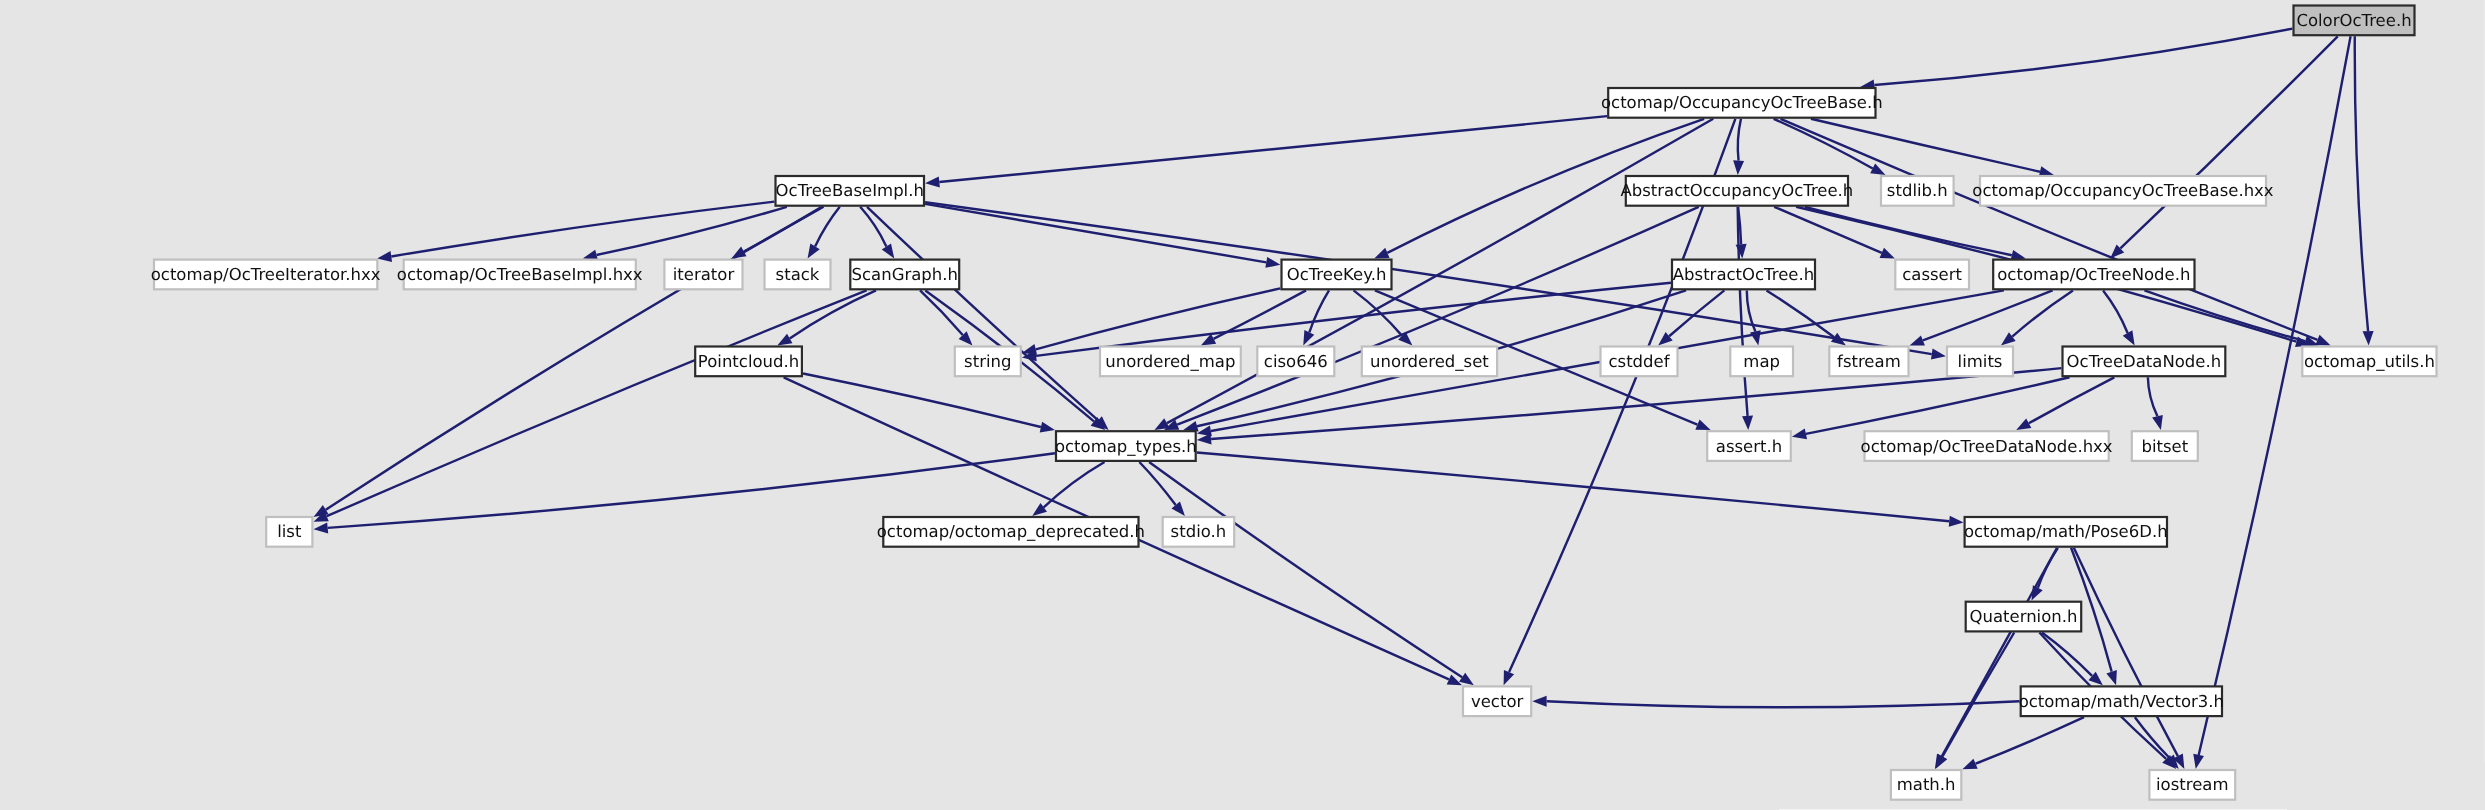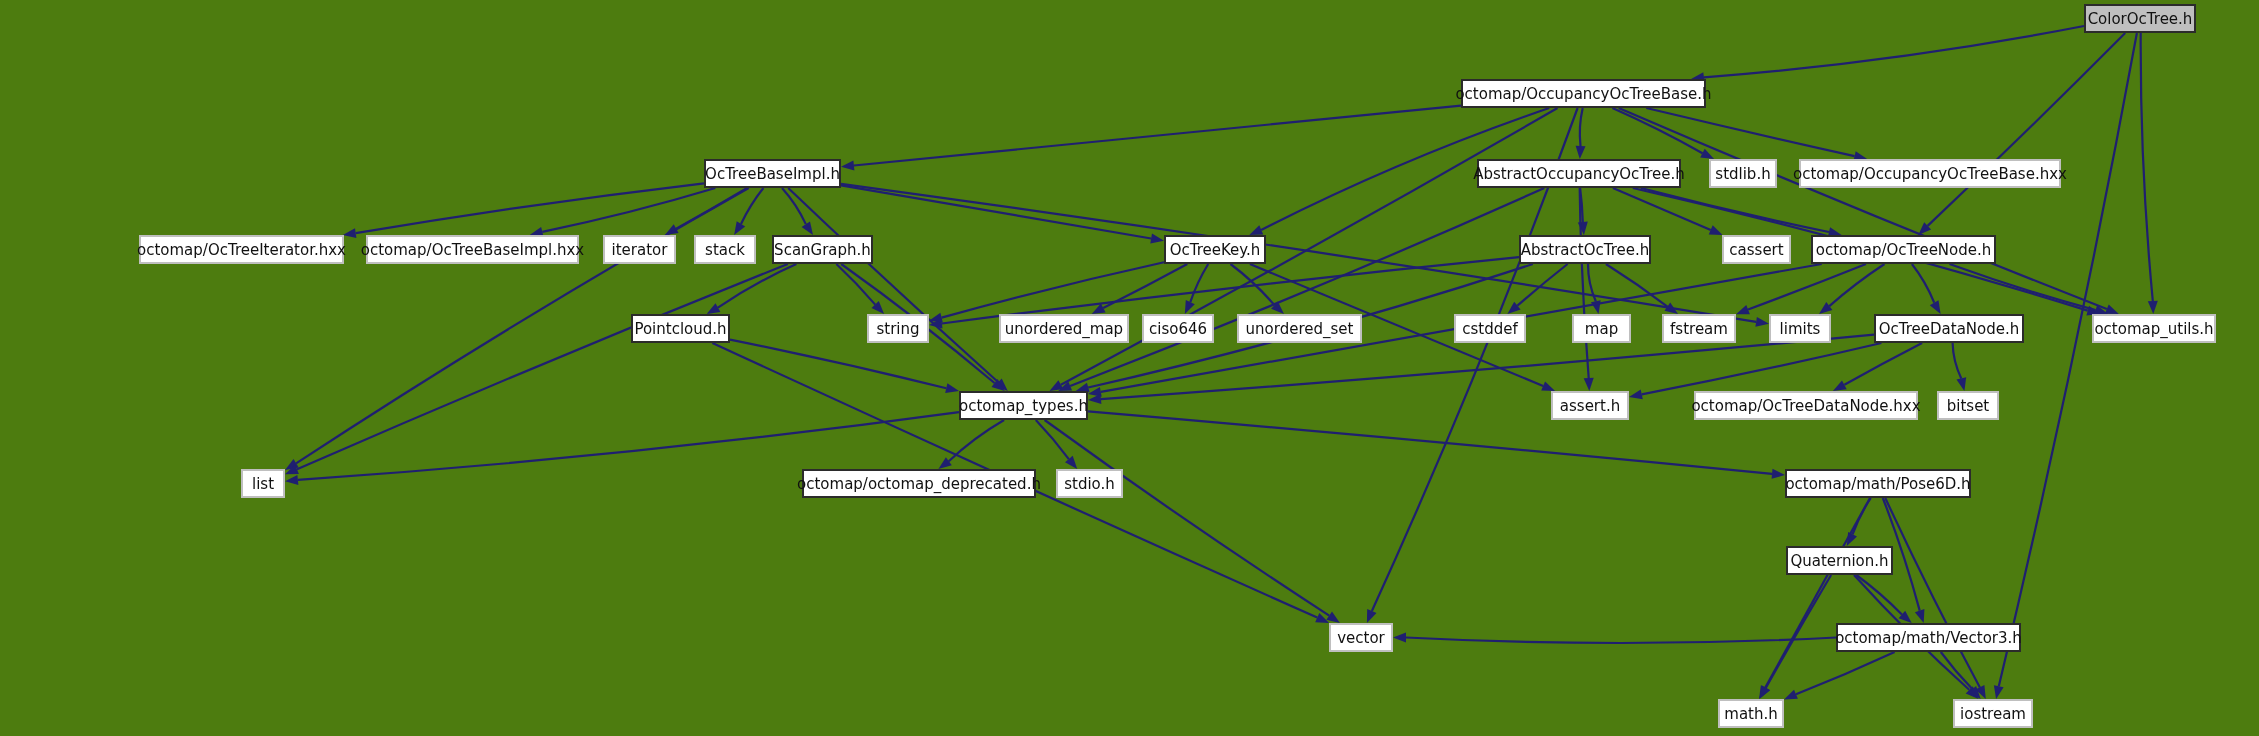--- a/index.html
+++ b/index.html
@@ -1,17 +1,17 @@
 <!DOCTYPE html>
 <html><head>
 <meta charset="utf-8">
 <style>
   html,body{margin:0;padding:0;background:#ffffff;}
   body{font-family:"DejaVu Sans", sans-serif;}
-  #stage{position:relative;width:2259px;height:736px;background:#4d7c0f;overflow:hidden;}
+  #stage{position:relative;width:2259px;height:736px;background:#e5e5e5;overflow:hidden;}
   #graph{position:absolute;left:0;top:0;width:2259px;height:736px;}
   .edge{fill:none;stroke:#1f1f70;stroke-width:2.2;}
   .arrowhead{fill:#1f1f70;stroke:none;}
   .node rect{stroke-width:2;}
   .node.plain rect{fill:#ffffff;stroke:#bfbfbf;}
   .node.strong rect{fill:#ffffff;stroke:#2b2b2b;}
   .node.root rect{fill:#bfbfbf;stroke:#2b2b2b;}
   .node text{font-family:"DejaVu Sans", sans-serif;font-size:15px;fill:#111111;dominant-baseline:middle;text-anchor:middle;}
 </style>
 </head>

